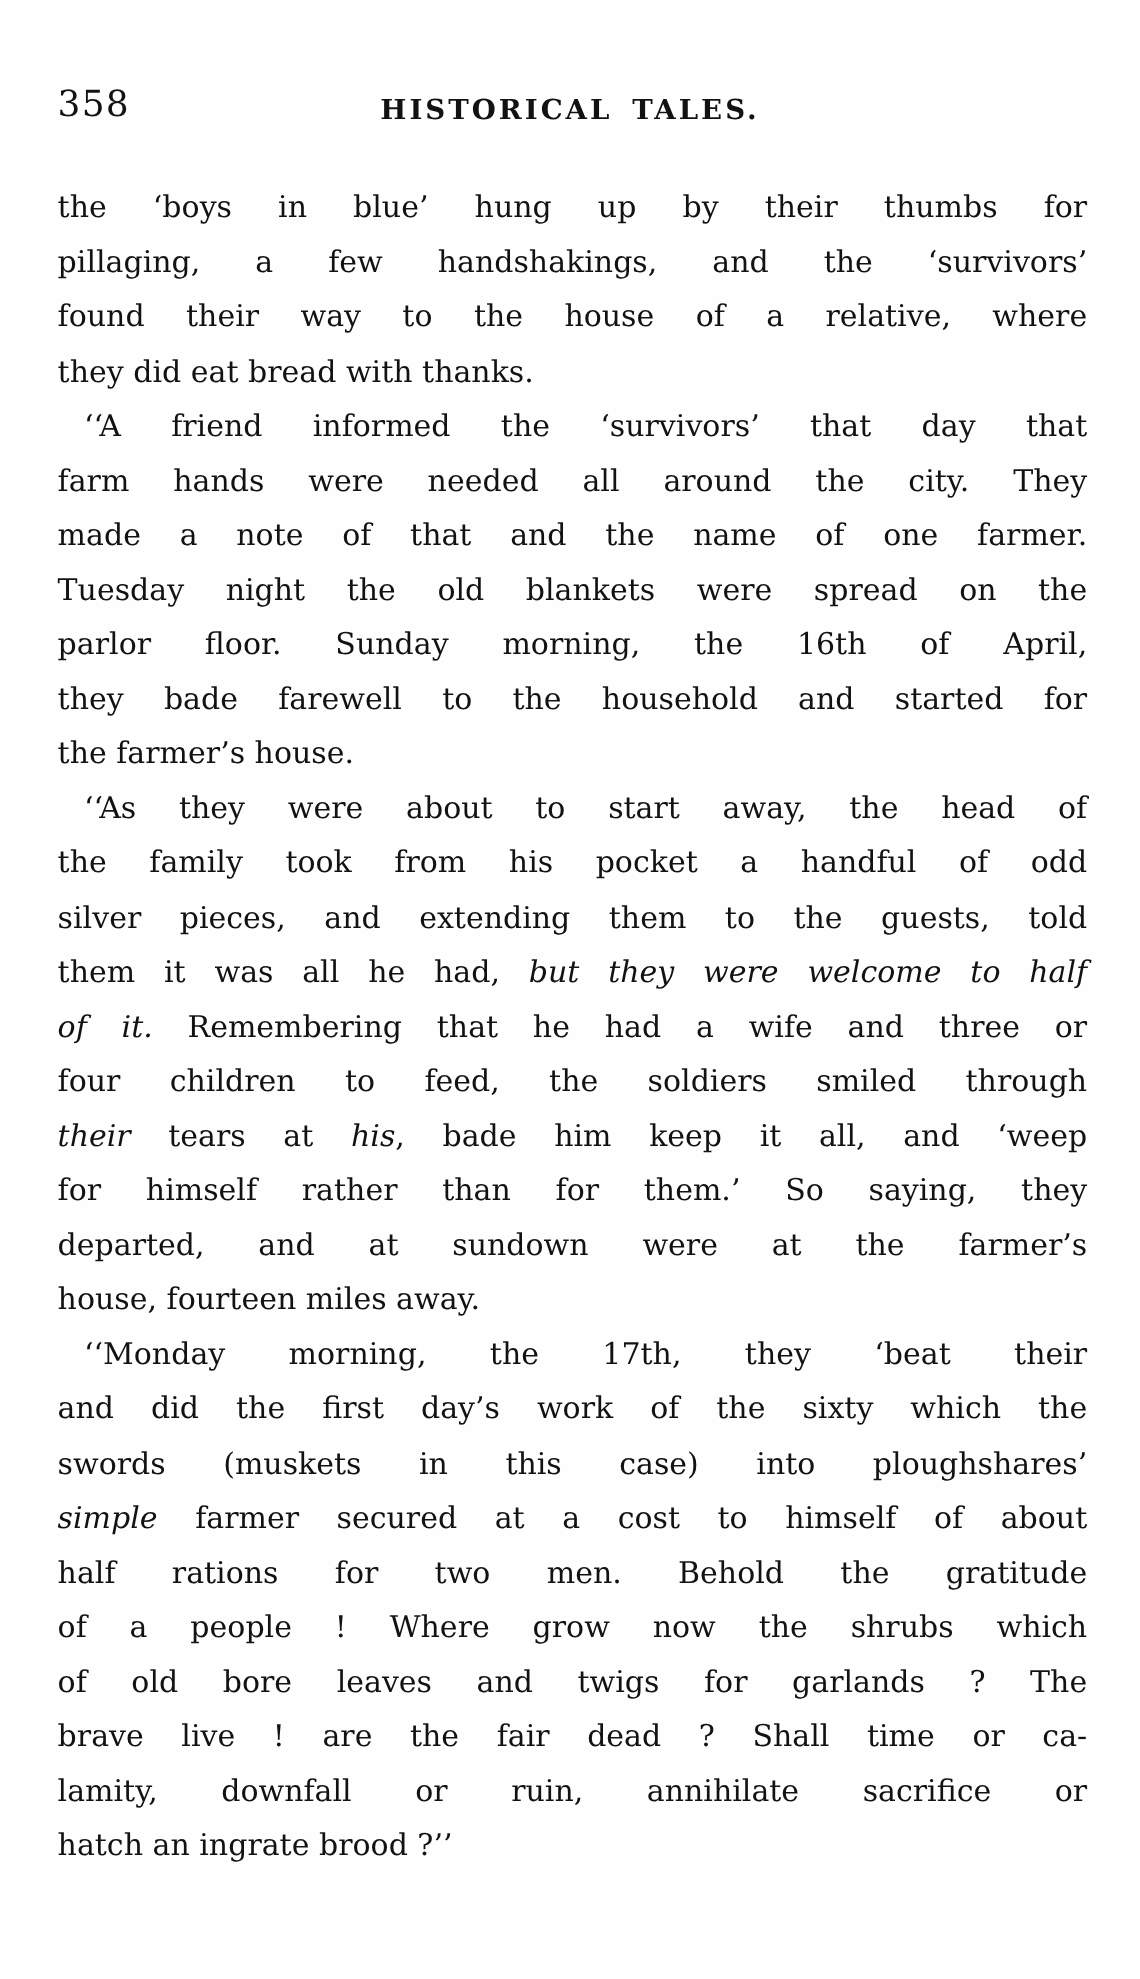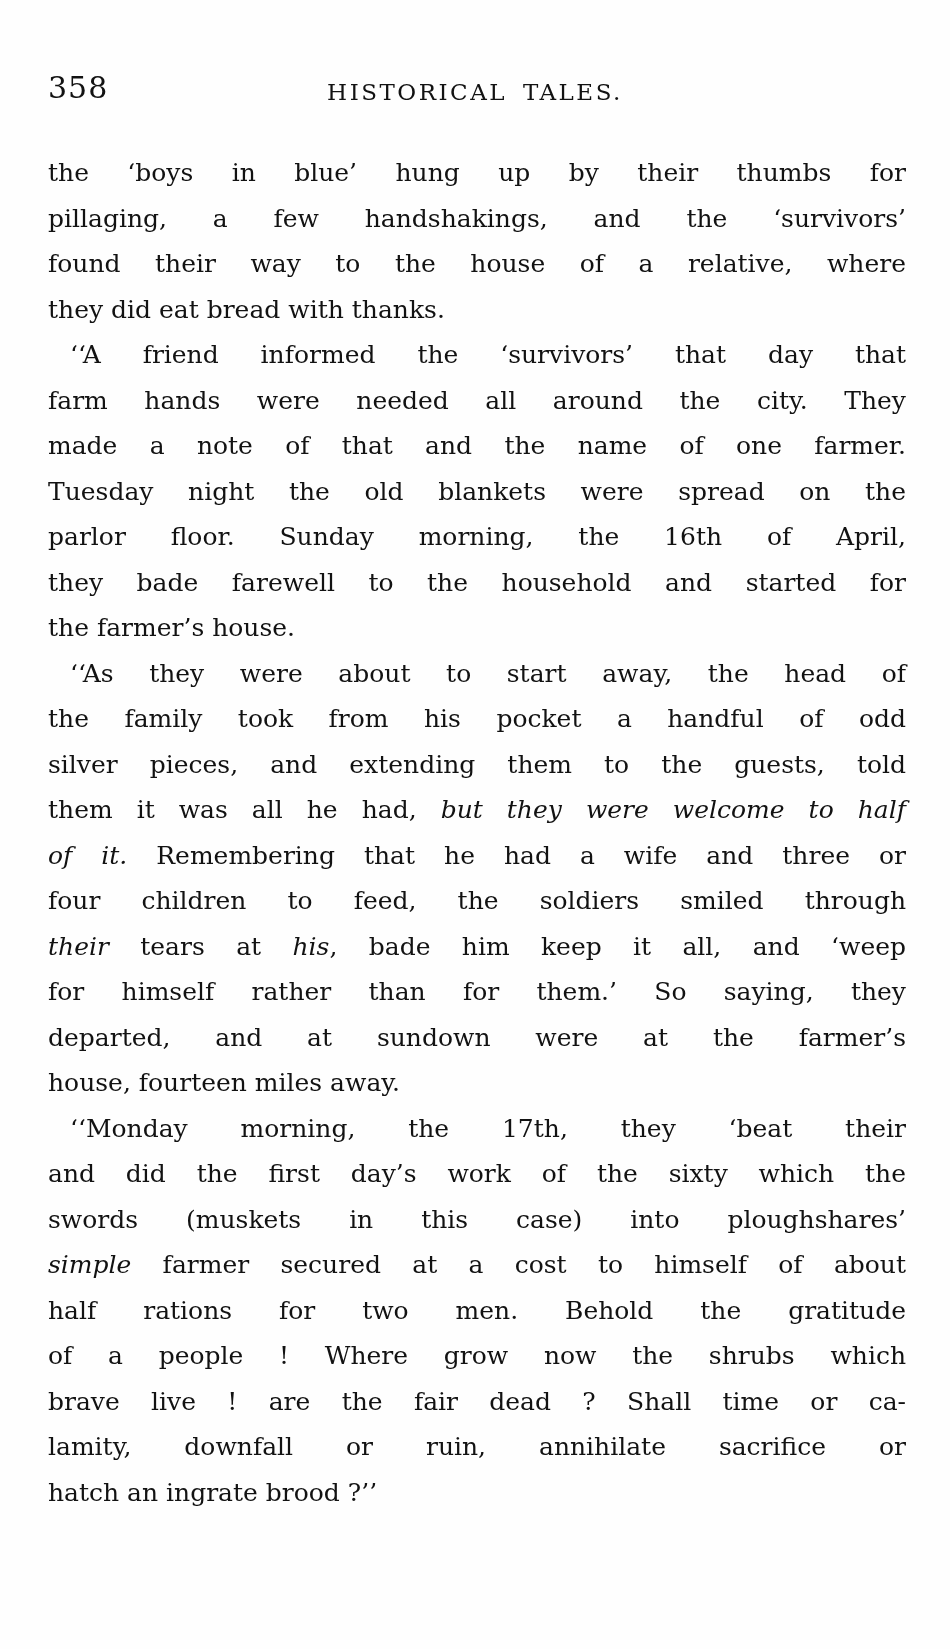--- a/index.html
+++ b/index.html
@@ -25,21 +25,21 @@
     letter-spacing: 1px;
   }
   .running-title {
     position: absolute;
     left: 0;
     right: 0;
     top: 78px;
     text-align: center;
     font-size: 23px;
     line-height: 28px;
-    font-weight: normal;
+    font-weight: bold;
     letter-spacing: 2.5px;
     word-spacing: 6px;
   }
   .body-text {
     position: absolute;
     left: 48px;
     top: 150px;
     width: 858px;
     font-size: 25px;
     line-height: 45.5px;
@@ -95,18 +95,19 @@
         <div class="line">departed, and at sundown were at the farmer’s</div>
         <div class="line no-just">house, fourteen miles away.</div>
       </div>
       <div class="paragraph">
         <div class="line indent">‘‘Monday morning, the 17th, they ‘beat their</div>
         <div class="line">and did the first day’s work of the sixty which the</div>
         <div class="line">swords (muskets in this case) into ploughshares’</div>
         <div class="line"><i>simple</i> farmer secured at a cost to himself of about</div>
         <div class="line">half rations for two men.  Behold the gratitude</div>
         <div class="line">of a people !  Where grow now the shrubs which</div>
+        <div class="line">of old bore leaves and twigs for garlands ?  The</div>
         <div class="line">brave live ! are the fair dead ?  Shall time or ca-</div>
         <div class="line">lamity, downfall or ruin, annihilate sacrifice or</div>
         <div class="line no-just">hatch an ingrate brood ?’’</div>
       </div>
     </div>
 </div>
 
 </body></html>

